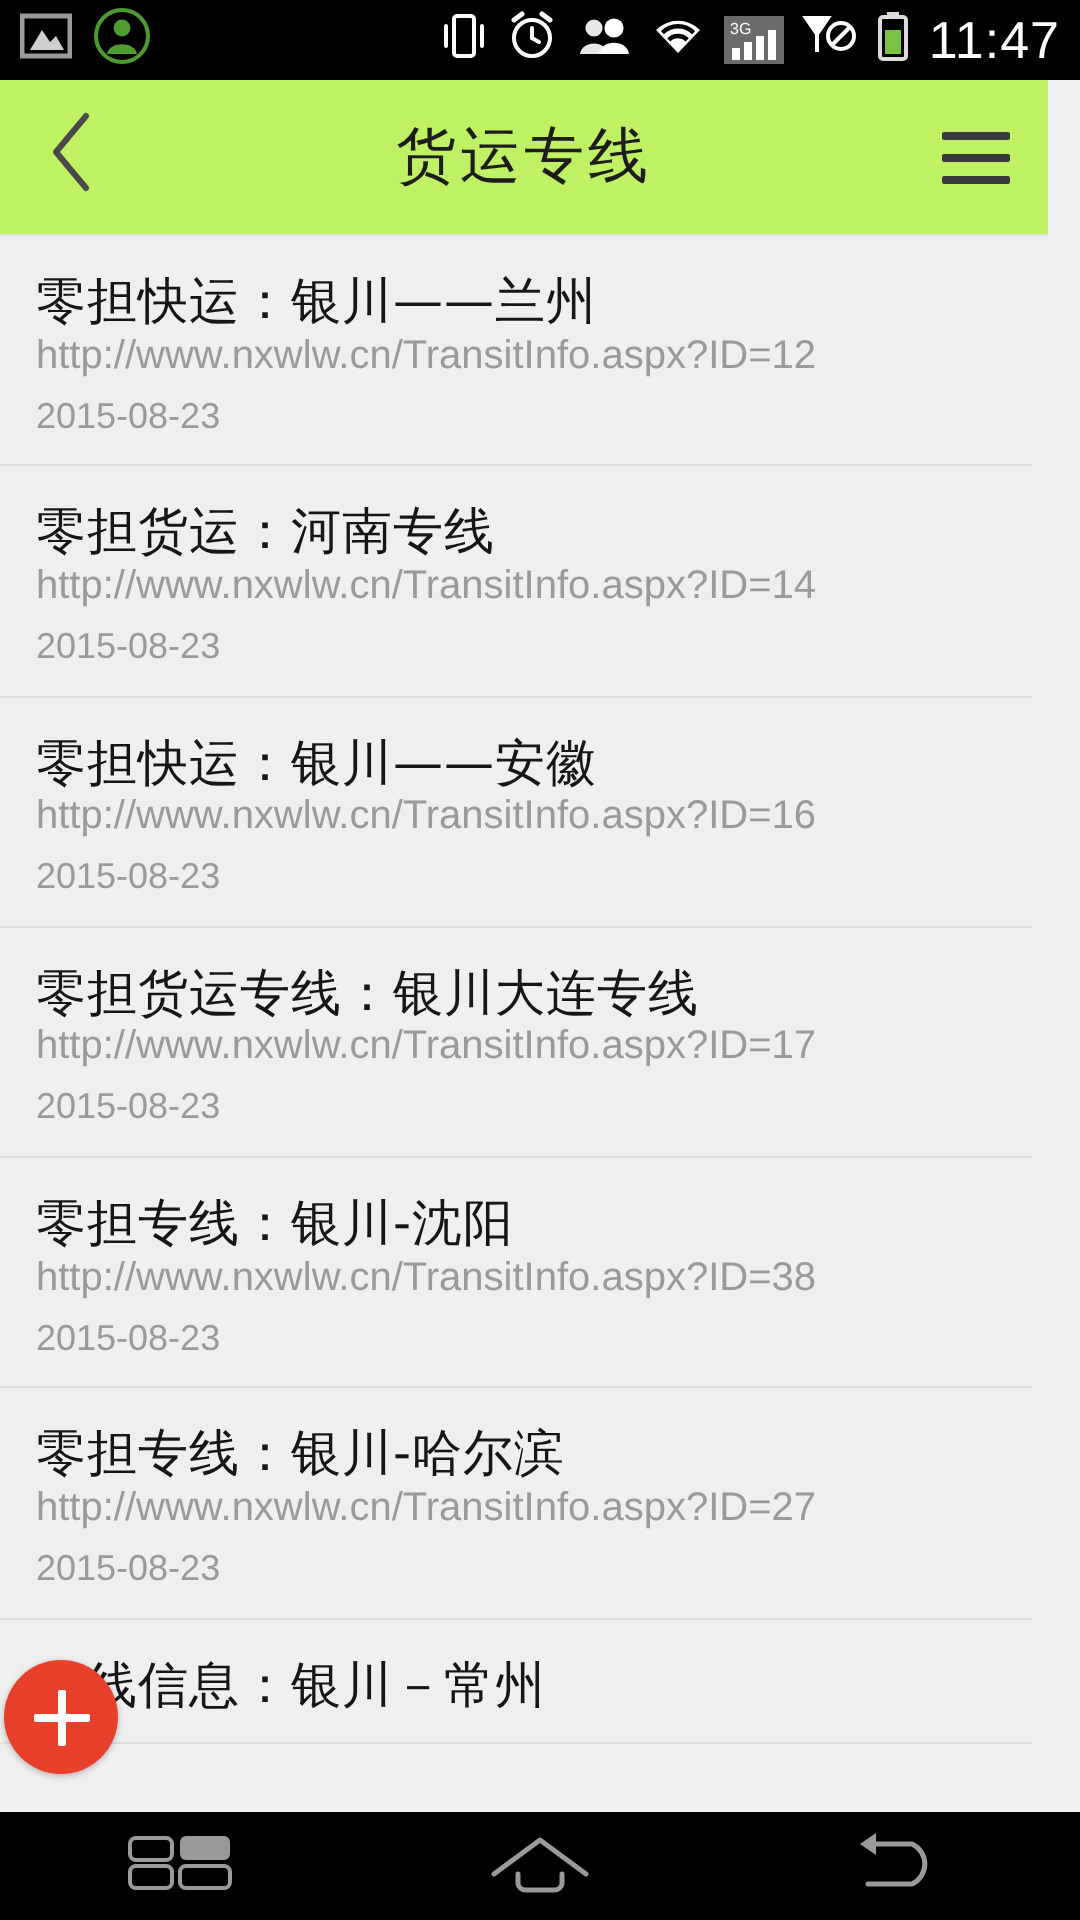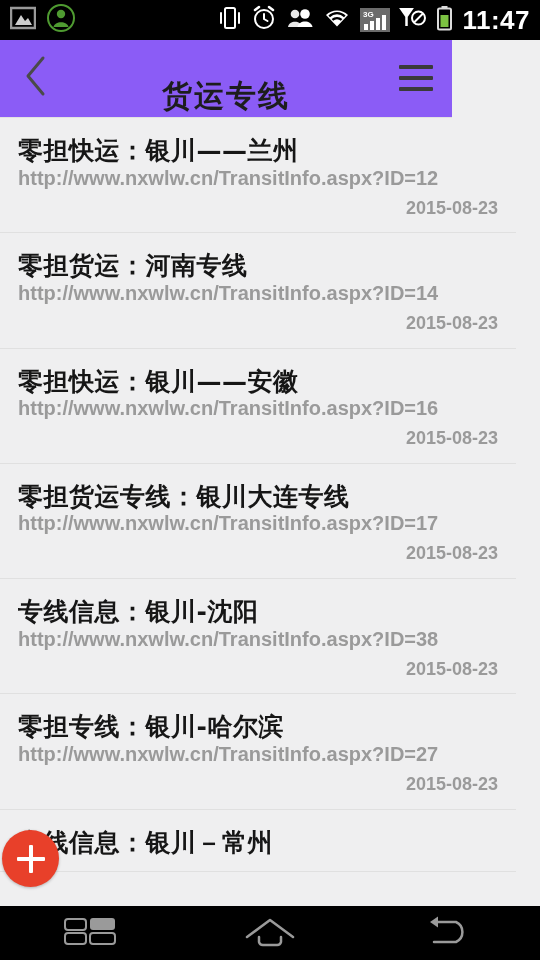--- a/index.html
+++ b/index.html
@@ -2,21 +2,21 @@
 <html><head>
 <meta charset="utf-8">
 <style>
   * { margin:0; padding:0; box-sizing:border-box; }
   html, body {
     width:540px; height:960px;
     background:#000;
     font-family:"Liberation Sans","DejaVu Sans",sans-serif;
     overflow:hidden;
   }
-  #app { position:relative; width:540px; height:960px; background:#efeff0;font-weight:bold; }
+  #app { position:relative; width:540px; height:960px; background:#efeff0; }
 
   
   .statusbar {
     position:absolute; top:0; left:0;
     width:540px; height:40px;
     background:#000;
     display:flex; align-items:center;
     padding:0 10px;
   }
   .sb-left { display:flex; align-items:center; gap:10px; }
@@ -25,24 +25,24 @@
   .sb-clock {
     color:#fff; font-size:26px; letter-spacing:0.5px;
     font-family:"Liberation Sans",sans-serif; 
     line-height:1;
   }
   .sig-box { background:#6b6b6b; padding:1px 2px; display:flex; align-items:flex-end; }
 
   
   .titlebar {
     position:absolute; top:40px; left:0;
-    width:452px; height:78px;
-    background:#8b5cf6;
+    width:524px; height:78px;
+    background:#bef264;
     border-bottom:1px solid #e2e2e2;
-    display:flex; align-items:flex-end;
+    display:flex; align-items:center;
   }
   .tb-back {
     width:72px; height:78px;
     display:flex; align-items:center; justify-content:center;
     cursor:pointer;
   }
   .tb-title {
     flex:1; text-align:center;
     font-size:30px; color:#1d1d1d;
     letter-spacing:2px;
@@ -81,21 +81,20 @@
   .li-url {
     margin-top:1px;
     font-size:20px; color:#9a9a9a; line-height:1.1;
     font-family:"Liberation Sans",sans-serif;
     white-space:nowrap; overflow:hidden;
   }
   .li-date {
     margin-top:10px;
     font-size:18px; color:#9a9a9a; line-height:1.1;
     font-family:"Liberation Sans",sans-serif;
-    text-align:right;
   }
 
   
   .fab {
     position:absolute; left:2px; top:830px;
     width:57px; height:57px; border-radius:50%;
     background:#e8402a;
     display:flex; align-items:center; justify-content:center;
     cursor:pointer; z-index:20;
     box-shadow:0 1px 3px rgba(0,0,0,0.25);
@@ -243,21 +242,21 @@
       <div class="li-date">2015-08-23</div>
     </div>
 
     <div class="list-item">
       <div class="li-title">零担货运专线：银川大连专线</div>
       <div class="li-url">http://www.nxwlw.cn/TransitInfo.aspx?ID=17</div>
       <div class="li-date">2015-08-23</div>
     </div>
 
     <div class="list-item">
-      <div class="li-title">专线信息：银川-沈阳</div>
+      <div class="li-title">零担专线：银川-沈阳</div>
       <div class="li-url">http://www.nxwlw.cn/TransitInfo.aspx?ID=38</div>
       <div class="li-date">2015-08-23</div>
     </div>
 
     <div class="list-item">
       <div class="li-title">零担专线：银川-哈尔滨</div>
       <div class="li-url">http://www.nxwlw.cn/TransitInfo.aspx?ID=27</div>
       <div class="li-date">2015-08-23</div>
     </div>
 

